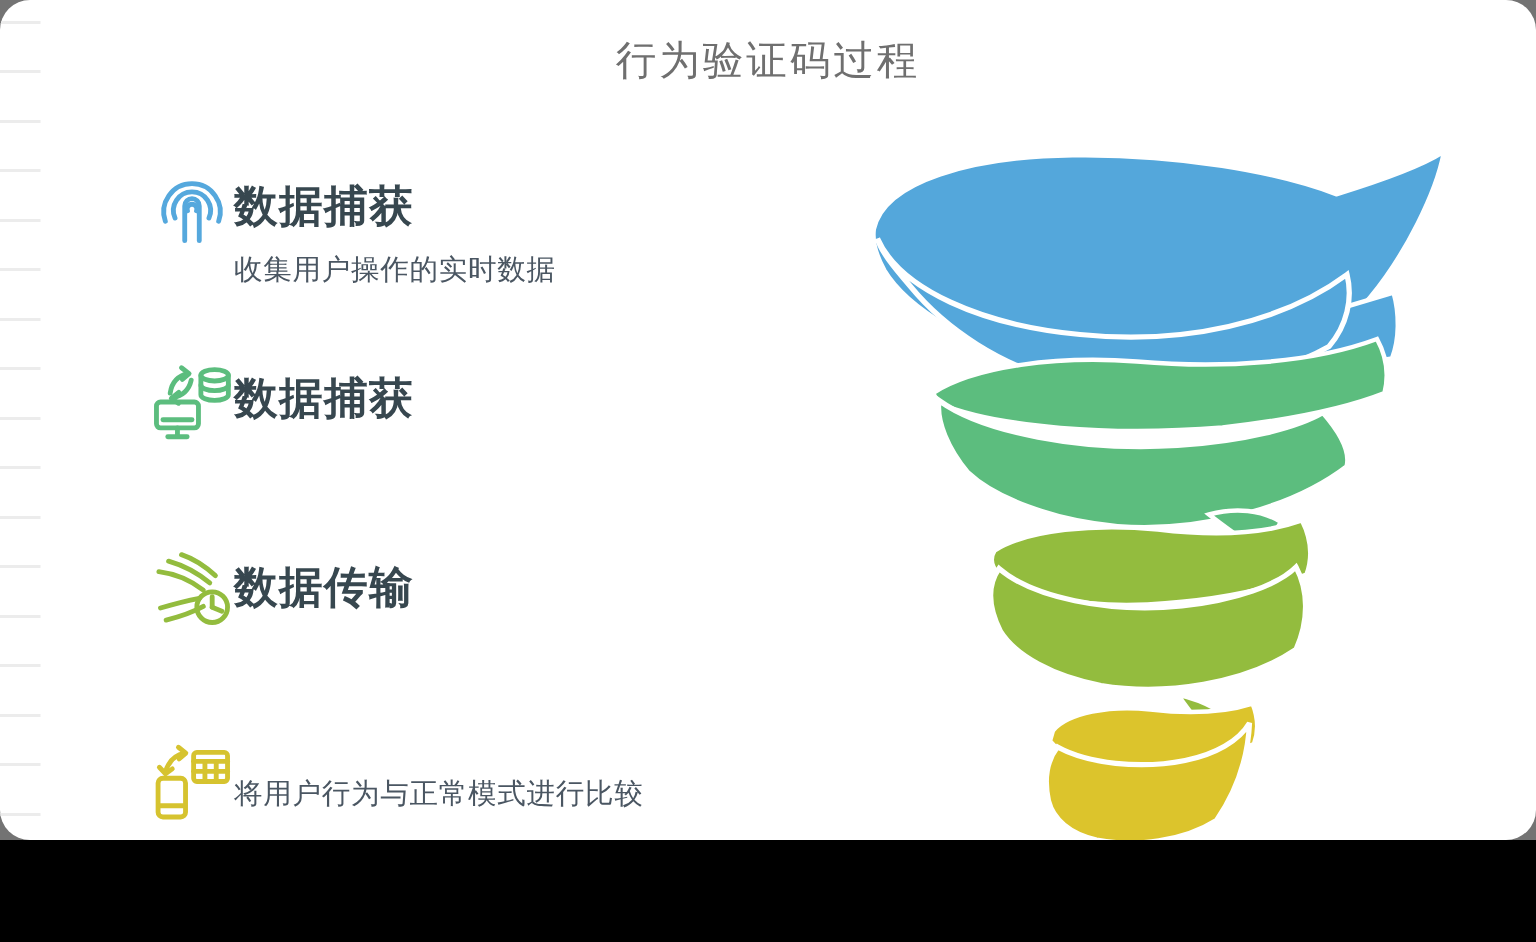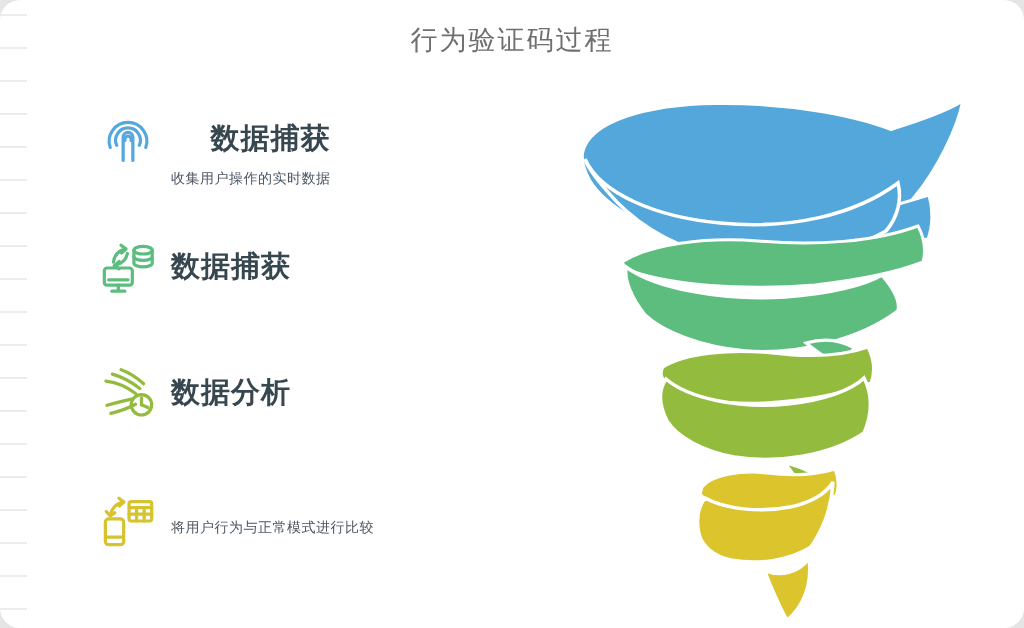--- a/index.html
+++ b/index.html
@@ -1,27 +1,27 @@
 <!DOCTYPE html>
 <html><head>
 <meta charset="utf-8">
 <style>
   html,body{margin:0;padding:0;background:#000;}
-  .stage{position:relative;width:1024px;height:628px;background:#e5e5e5;font-family:"Liberation Sans","DejaVu Sans",sans-serif;}
+  .stage{position:relative;width:1024px;height:560px;background:#737373;font-family:"Liberation Sans","DejaVu Sans",sans-serif;}
   .canvas{position:absolute;inset:0;background:#ffffff;border-radius:20px;overflow:hidden;}
   .left-lines{position:absolute;left:0;top:0;width:27px;height:100%;
     background:repeating-linear-gradient(to bottom, transparent 0 14px, #ececec 14px 16px, transparent 16px 33px);}
   .page-title{position:absolute;top:22px;left:0;right:0;text-align:center;
     font-size:27px;color:#6f6f6f;letter-spacing:2px;font-weight:400;}
-  .step{position:absolute;left:100px;display:flex;gap:15px;align-items:flex-start;text-align:right;}
+  .step{position:absolute;left:100px;display:flex;align-items:flex-start;}
   .step1{top:112px;} .step2{top:240px;} .step3{top:366px;} .step4{top:493px;}
   .step-icon{width:56px;height:56px;flex:none;}
   .step-text{padding-top:11px;}
   .step-title{margin:0;font-size:29px;font-weight:700;color:#37474f;letter-spacing:1px;line-height:1.1;}
-  .step-desc{margin:14px 0 0;font-size:14px;color:#4a5662;letter-spacing:.5px;line-height:1.3;}
+  .step-desc{margin:14px 0 0;font-size:19px;color:#4a5662;letter-spacing:.5px;line-height:1.3;}
   .funnel{position:absolute;left:560px;top:95px;width:440px;height:540px;}
   .funnel path{stroke:#ffffff;}
 </style>
 </head>
 <body>
 
 <div class="stage">
   <div class="canvas">
 
     <div class="left-lines"></div>
@@ -65,21 +65,21 @@
         <path d="M 5.5 14 Q 21 16 33 25.5"></path>
         <path d="M 11.5 7.5 Q 25.5 11.5 37 21"></path>
         <path d="M 19.5 3.5 Q 30 7 40.5 16.5"></path>
         <path d="M 6.5 36.5 Q 20 32.5 30.5 30.5"></path>
         <path d="M 10 44 Q 24 40.5 33 35.5"></path>
         <circle cx="38.5" cy="36" r="9.5"></circle>
         <path d="M 38.5 36 L 38.5 29.5"></path>
         <path d="M 38.5 36 L 44.5 38.5"></path>
       </svg>
       <div class="step-text">
-        <h3 class="step-title">数据分析</h3>
+        <h3 class="step-title">数据传输</h3>
       </div>
     </div>
 
     <div class="step step4">
       <svg class="step-icon" viewBox="0 0 52 52" fill="none" stroke-width="3" stroke-linecap="round" stroke-linejoin="round" stroke="#d6c32f">
         <rect x="5" y="24" width="17" height="24" rx="3"></rect>
         <path d="M 5.5 41 L 21.5 41"></path>
         <rect x="27" y="8" width="21" height="18" rx="2"></rect>
         <path d="M 27 13.5 L 48 13.5"></path>
         <path d="M 34 13.5 V 26"></path>

